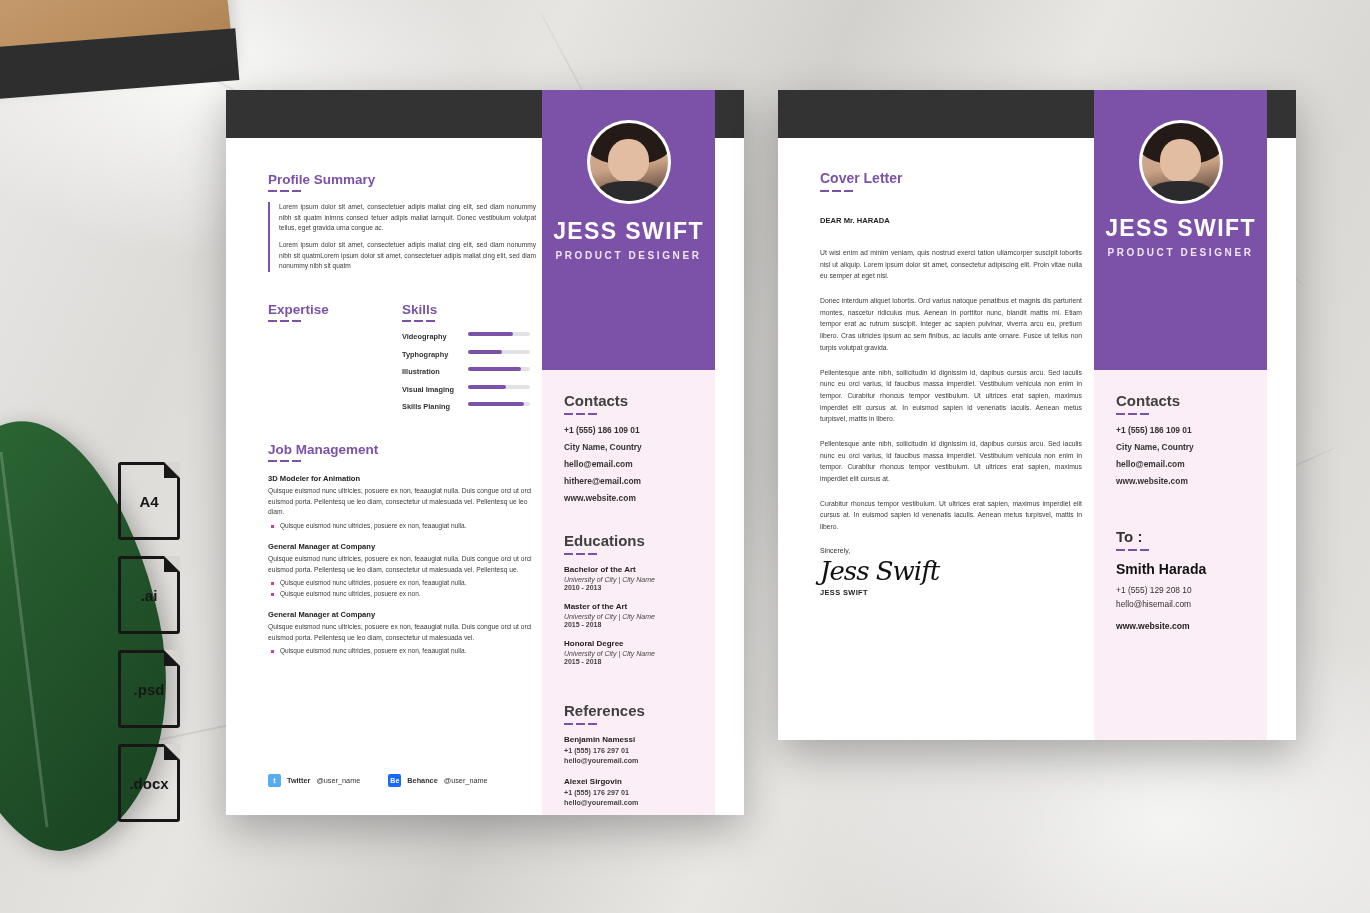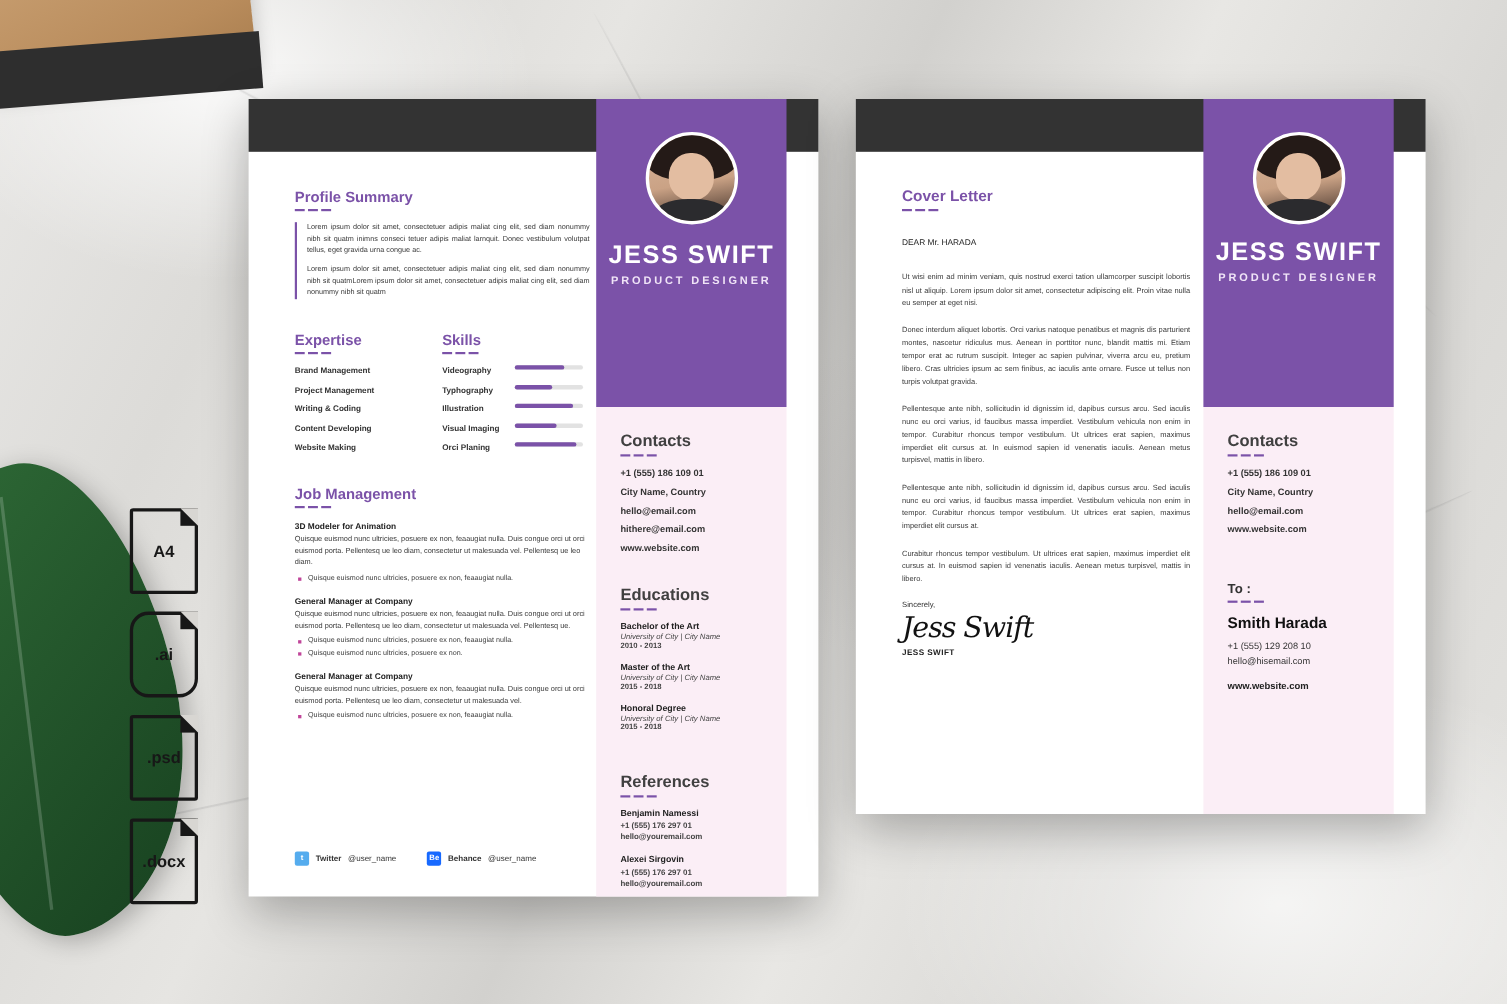--- a/index.html
+++ b/index.html
@@ -155,30 +155,30 @@
   .edu h4 { font-size:8px; margin:0 0 2px 0; color:#222; font-weight:bold; }
   .edu .it { font-size:7px; font-style:italic; color:#444; margin:0 0 1px 0; }
   .edu .yr { font-size:7px; color:#444; margin:0; font-weight:bold; }
   .ref { margin-bottom:10px; }
   .ref h4 { font-size:8px; margin:0 0 2px 0; color:#222; font-weight:bold; }
   .ref p { font-size:7.2px; margin:0; color:#444; font-weight:bold; line-height:1.45; }
 
   
   .ccol { position:absolute; left:42px; top:0; width:262px; }
   h3.sec-c { color:#7b52a8; font-size:14px; margin:0 0 4px 0; font-weight:bold; }
-  .dear { font-size:7.6px; font-weight:normal; color:#222; margin:0 0 22px 0; }
+  .dear { font-size:7.6px; font-weight:bold; color:#222; margin:0 0 22px 0; }
   .ctext p { font-size:6.8px; line-height:1.72; color:#3a3a3a; text-align:justify; margin:0 0 13px 0; }
   .sincerely { font-size:7px; color:#333; margin:14px 0 0 0; }
   .sig {
     font-family:"DejaVu Serif", serif; font-style:italic;
     font-size:26px; color:#111; margin:2px 0 0 0; letter-spacing:-1px;
   }
   .signame { font-size:7.4px; font-weight:bold; color:#222; letter-spacing:.4px; margin-top:2px; }
 
-  .to-label { font-size:12px; color:#333; font-weight:bold; margin:0 0 4px 0; }
+  .to-label { font-size:15px; color:#333; font-weight:bold; margin:0 0 4px 0; }
   .to-name { font-size:14px; color:#111; font-weight:bold; margin:8px 0 8px 0; }
   .to-line { font-size:8.4px; color:#333; margin:0 0 4px 0; }
   .to-web { font-size:8.6px; color:#222; font-weight:bold; margin-top:12px; }
 </style>
 </head>
 <body>
 
 <div id="bg">
   <div class="vein" style="left:180px; top:60px; width:520px; height:3px; transform:rotate(28deg);"></div>
   <div class="vein" style="left:540px; top:10px; width:420px; height:2px; transform:rotate(62deg);"></div>
@@ -186,21 +186,21 @@
   <div class="vein" style="left:60px; top:760px; width:360px; height:2px; transform:rotate(-12deg);"></div>
   <div class="vein" style="left:1080px; top:90px; width:300px; height:2px; transform:rotate(41deg);"></div>
 </div>
 
 <div id="kraft"></div>
 <div id="leaf"></div>
 
 <div class="fmt-badge" style="left:118px; top:462px;">
   <span>A4</span>
 </div>
-<div class="fmt-badge" style="left:118px; top:556px;border-radius:17px;">
+<div class="fmt-badge" style="left:118px; top:556px;">
   <span>.ai</span>
 </div>
 <div class="fmt-badge" style="left:118px; top:650px;">
   <span>.psd</span>
 </div>
 <div class="fmt-badge" style="left:118px; top:744px;">
   <span>.docx</span>
 </div>
 
 <div class="page" id="page-resume">
@@ -221,27 +221,20 @@
 
   <div class="lcol" style="top:212px;">
     <div class="two-col">
       <div style="width:118px;">
         <h3 class="sec-l">Expertise</h3>
         <div class="under-dash">
             <i></i>
             <i></i>
             <i></i>
           </div>
-        <div class="exp-list">
-          <div>Brand Management</div>
-          <div>Project Management</div>
-          <div>Writing &amp; Coding</div>
-          <div>Content Developing</div>
-          <div>Website Making</div>
-        </div>
       </div>
       <div style="width:134px;">
         <h3 class="sec-l">Skills</h3>
         <div class="under-dash">
             <i></i>
             <i></i>
             <i></i>
           </div>
         <div>
           <div class="skill-row">
@@ -262,21 +255,21 @@
                 <i style="width:85%"></i>
               </div>
           </div>
           <div class="skill-row">
             <span>Visual Imaging</span>
             <div class="bar">
                 <i style="width:62%"></i>
               </div>
           </div>
           <div class="skill-row">
-            <span>Orci Planing</span>
+            <span>Skills Planing</span>
             <div class="bar">
                 <i style="width:90%"></i>
               </div>
           </div>
         </div>
       </div>
     </div>
   </div>
 
   <div class="lcol" style="top:352px;">

